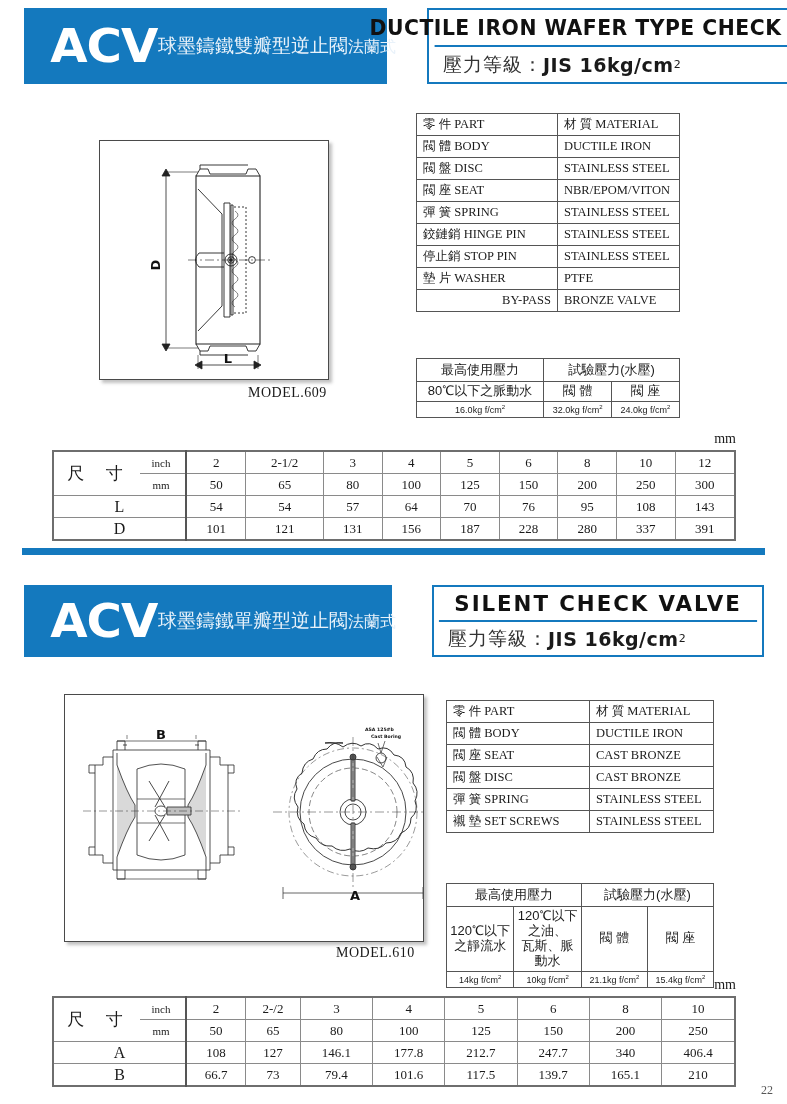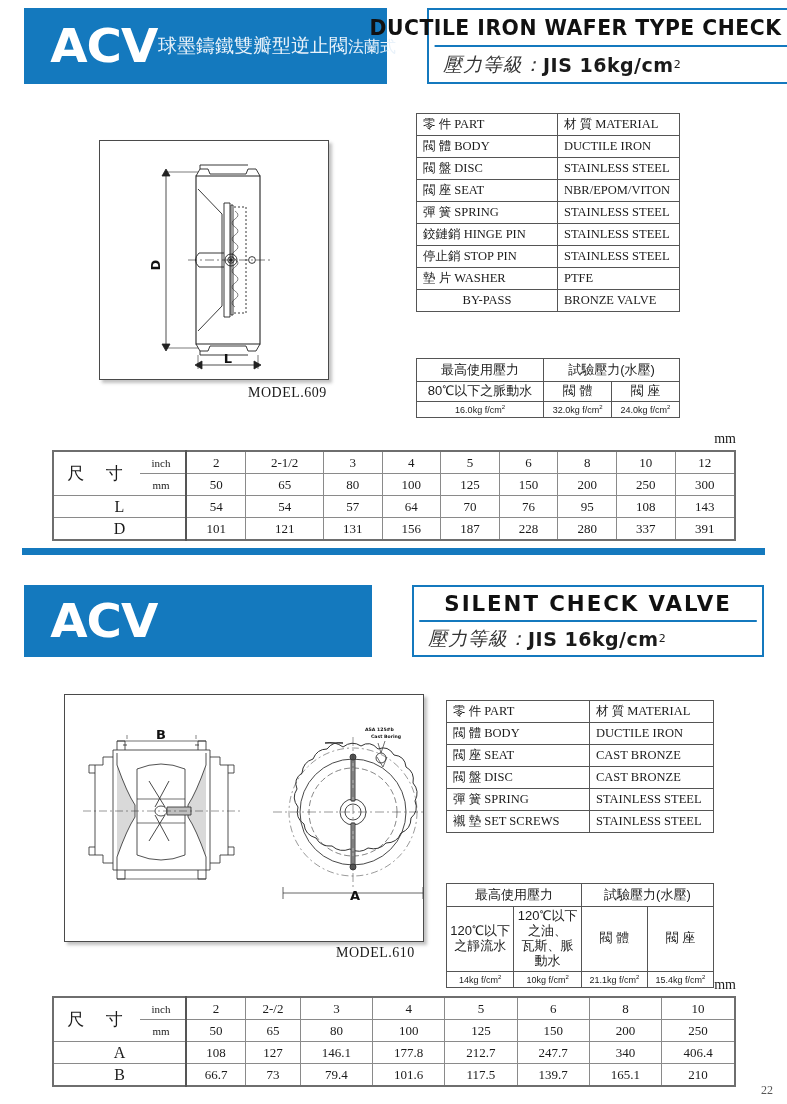--- a/index.html
+++ b/index.html
@@ -58,21 +58,21 @@
     white-space:nowrap;
   }
   .titlebox .t1.wide{font-size:22px;letter-spacing:2px;}
   .titlebox .t2{
     flex:1;display:flex;align-items:center;
     padding-left:14px;
     font-size:19px;
     white-space:nowrap;
     font-family:"DejaVu Sans", sans-serif;
   }
-  .titlebox .t2 .cn{color:#333;font-weight:normal;letter-spacing:1px;font-style:italic;}
+  .titlebox .t2 .cn{color:#333;font-weight:normal;letter-spacing:1px;}
   .titlebox .t2 .jis{font-weight:bold;letter-spacing:0.5px;}
   .titlebox .t2 sup{font-size:11px;}
 
   .rule-blue{position:absolute;background:#1479be;}
 
   
   .drawframe{
     position:absolute;
     background:#fff;
     border:1px solid #4a4a4a;
@@ -93,21 +93,21 @@
   .mat-table td{
     border:1px solid #555;
     font-size:12.5px;
     padding:2px 6px;
     white-space:nowrap;
     font-family:"Liberation Serif", serif;
     height:17px;
     vertical-align:middle;
   }
   .mat-table td.cn{letter-spacing:0px;}
-  .mat-table td.ctr{text-align:center;}
+  .mat-table td.ctr{text-align:right;}
 
   .press-table{position:absolute;border-collapse:collapse;}
   .press-table td{
     border:1px solid #555;
     text-align:center;
     font-family:Liberation Sans, sans-serif;
     vertical-align:middle;
   }
   .press-table td.hdr{font-size:13px;padding:2px 4px;}
   .press-table td.sub{font-size:13px;padding:2px 3px;line-height:1.15;}
@@ -344,20 +344,23 @@
       </tr>
     </tbody>
       </table>
   </div>
 
   <div class="rule-blue" style="left:22px;top:548px;width:743px;height:7px;"></div>
 
   <div class="banner" style="left:24px;top:585px;width:740px;height:72px;">
     <div class="blue" style="width:368px;">
       <span class="logo">ACV</span>
+      <span class="cn-sub">
+        <span>球墨鑄鐵單瓣型逆止閥</span><span class="small">法蘭式</span>
+      </span>
     </div>
     <div class="titlebox" style="width:372px;">
       <div class="t1 wide">SILENT CHECK VALVE</div>
       <div class="t2">
         <span class="cn">壓力等級：</span>
         <span class="jis">JIS 16kg/cm</span>
           <sup>2</sup>
       </div>
     </div>
   </div>

